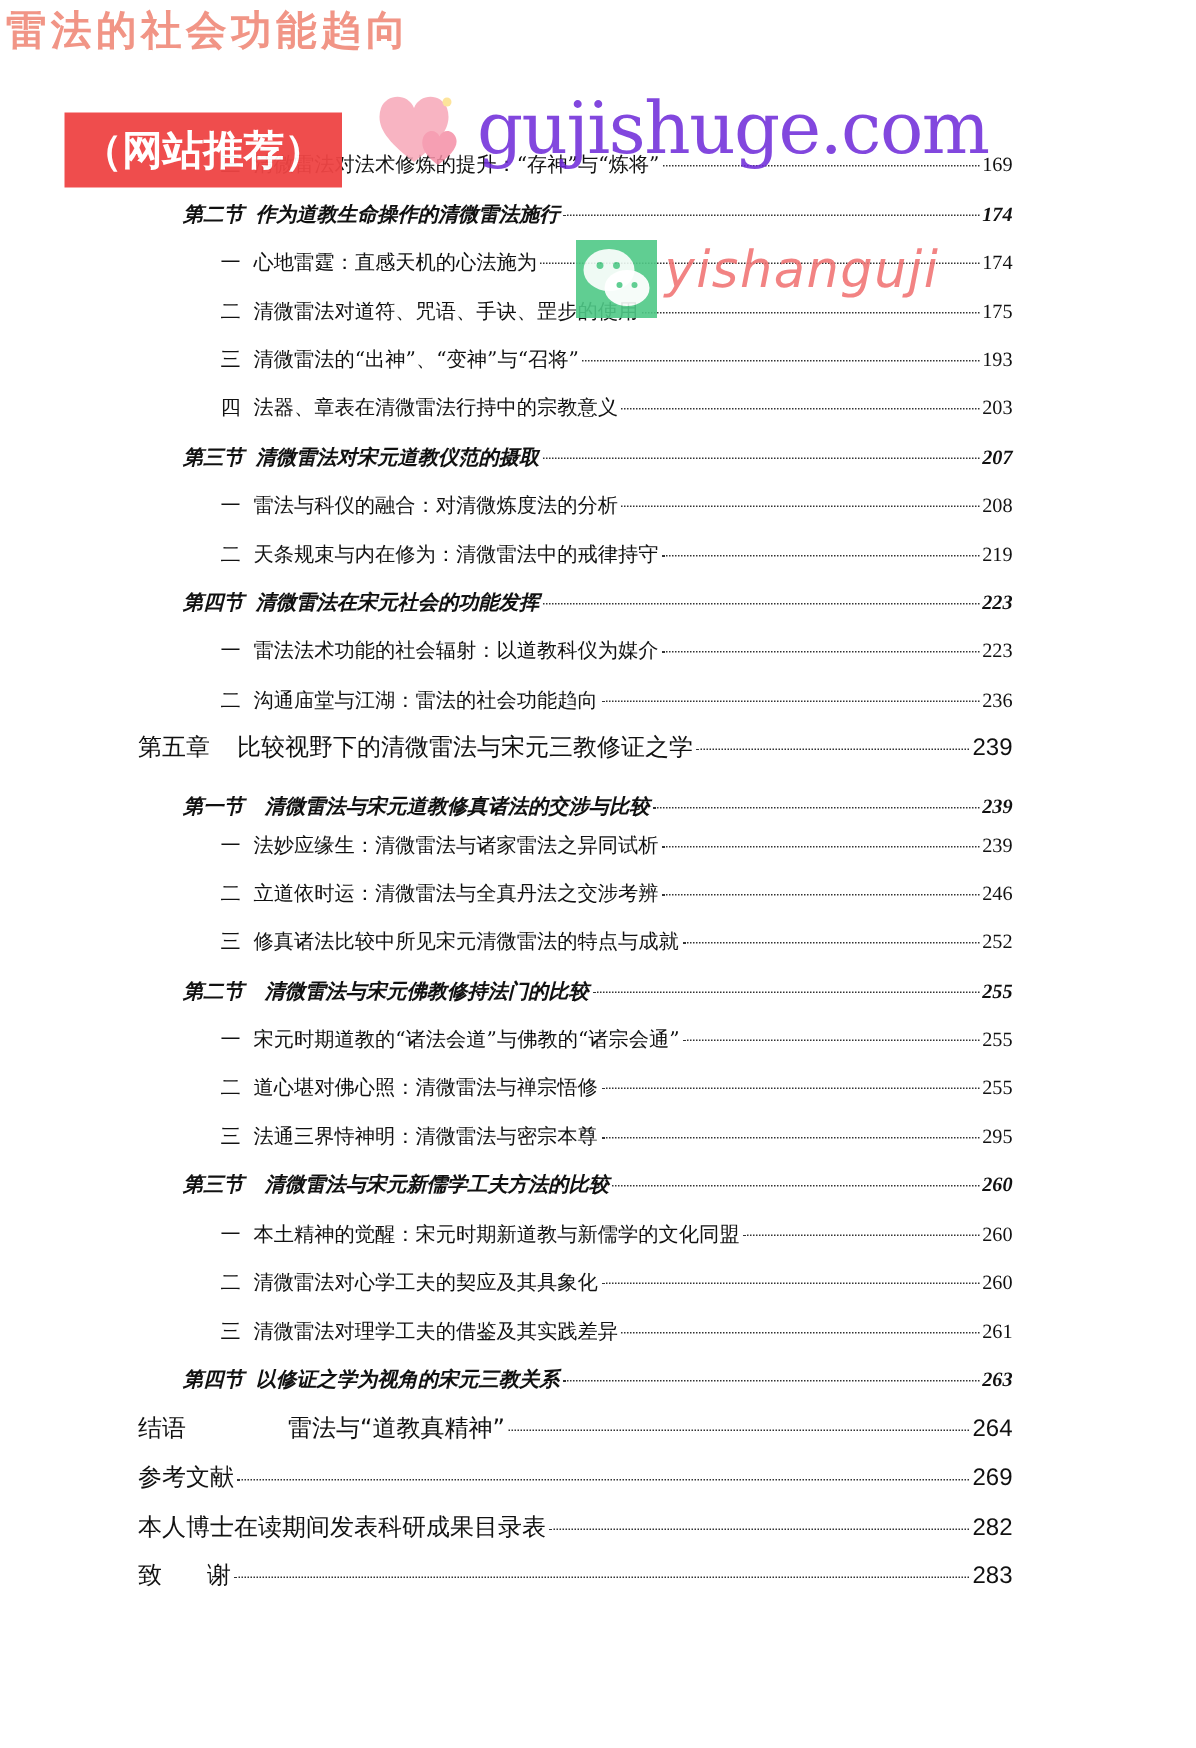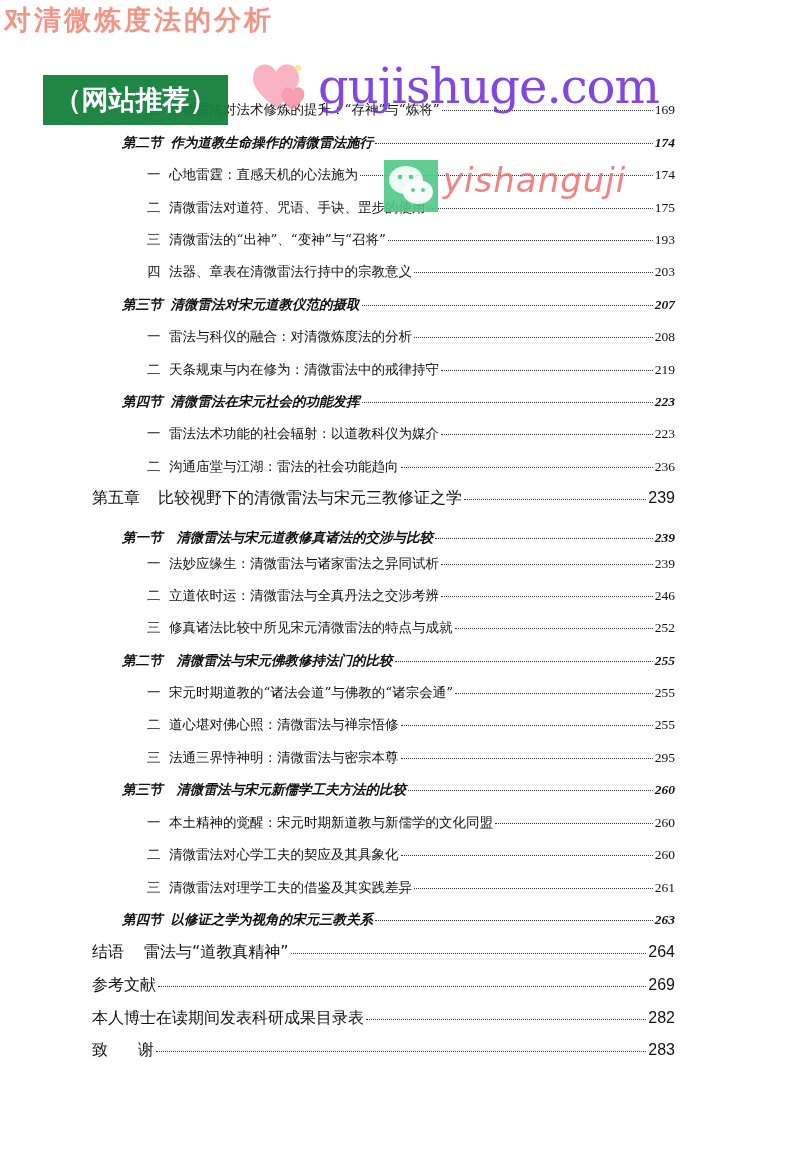--- a/index.html
+++ b/index.html
@@ -14,36 +14,36 @@
   .lvl-sub { left:147px; right:122px; font-size:13.5px; }
   .lvl-sub .num { width:22px; }
   .lvl-sec { left:122px; right:122px; font-size:13.5px; font-weight:bold;font-style:italic; }
   .lvl-sec .num { margin-right:8px; }
   .lvl-sec.wide .num { margin-right:14px; }
   .lvl-ch { left:92px; right:122px; font-size:16px; font-family:"DejaVu Sans","Liberation Sans",sans-serif; }
   .lvl-ch .num { margin-right:18px; }
   .lvl-ch .page-no { font-family:"Liberation Sans",sans-serif; font-size:16px; }
   .wm-top { position:absolute; left:4px; top:2px; font-size:27px; font-weight:bold; color:#f08a7a; letter-spacing:3px;
             font-family:"DejaVu Sans",sans-serif; opacity:0.9; }
-  .wm-badge { position:absolute; left:43px; top:75px; width:185px; height:50px; background:#15803d; color:#fff;
+  .wm-badge { position:absolute; left:43px; top:75px; width:185px; height:50px; background:#ef4444; color:#fff;
               font-size:27px; font-weight:bold; display:flex; align-items:center; justify-content:center;
               font-family:"DejaVu Sans",sans-serif; opacity:0.95; z-index:2; }
   .wm-site { position:absolute; left:318px; top:58px; font-size:48px; color:#6d28d9; opacity:0.85;
              font-family:"DejaVu Serif",serif; z-index:3; letter-spacing:-1px; }
   .wm-heart { position:absolute; left:248px; top:58px; width:60px; height:55px; z-index:3; opacity:0.85; }
   .wm-wechat { position:absolute; left:384px; top:160px; width:54px; height:52px; background:#4fc987; z-index:3; opacity:0.9; }
   .wm-yishan { position:absolute; left:443px; top:160px; font-size:34px; font-weight:normal; font-style:italic;
                color:#f06e6e; opacity:0.85; font-family:"DejaVu Sans",sans-serif; z-index:3; letter-spacing:1px; }
 </style>
 </head>
 <body>
 
 <div class="page">
 
-  <div class="wm-top">对清微炼度法的分析</div>
+  <div class="wm-top">雷法的社会功能趋向</div>
   <div class="wm-badge">（网站推荐）</div>
   <svg class="wm-heart" viewBox="0 0 60 55">
     <path d="M28 50 C10 36 2 26 6 14 C10 4 24 4 28 14 C32 4 46 4 50 14 C54 26 46 36 28 50Z" fill="#f7a8b8"></path>
     <path d="M44 52 C36 46 32 40 34 34 C36 28 43 28 45 33 C47 28 54 28 56 34 C58 40 52 46 44 52Z" fill="#f58fa6"></path>
     <circle cx="50" cy="10" r="3" fill="#fde08a"></circle>
   </svg>
   <div class="wm-site">gujishuge.com</div>
   <svg class="wm-wechat" viewBox="0 0 54 52">
     <rect width="54" height="52" fill="#4fc987"></rect>
     <ellipse cx="22" cy="20" rx="17" ry="14" fill="#ffffff" opacity="0.9"></ellipse>
@@ -205,21 +205,21 @@
     <span class="leader"></span>
     <span class="page-no">261</span>
   </div>
   <div class="toc-line lvl-sec" style="top:911px">
     <span class="num">第四节</span>
     <span class="title">以修证之学为视角的宋元三教关系</span>
     <span class="leader"></span>
     <span class="page-no">263</span>
   </div>
   <div class="toc-line lvl-ch" style="top:942px">
-    <span class="num" style="margin-right:20px">结语</span>
+    <span class="num" style="margin-right:68px">结语</span>
     <span class="title">雷法与“道教真精神”</span>
     <span class="leader"></span>
     <span class="page-no">264</span>
   </div>
   <div class="toc-line lvl-ch" style="top:975px">
     <span class="title">参考文献</span>
     <span class="leader"></span>
     <span class="page-no">269</span>
   </div>
   <div class="toc-line lvl-ch" style="top:1008px">

